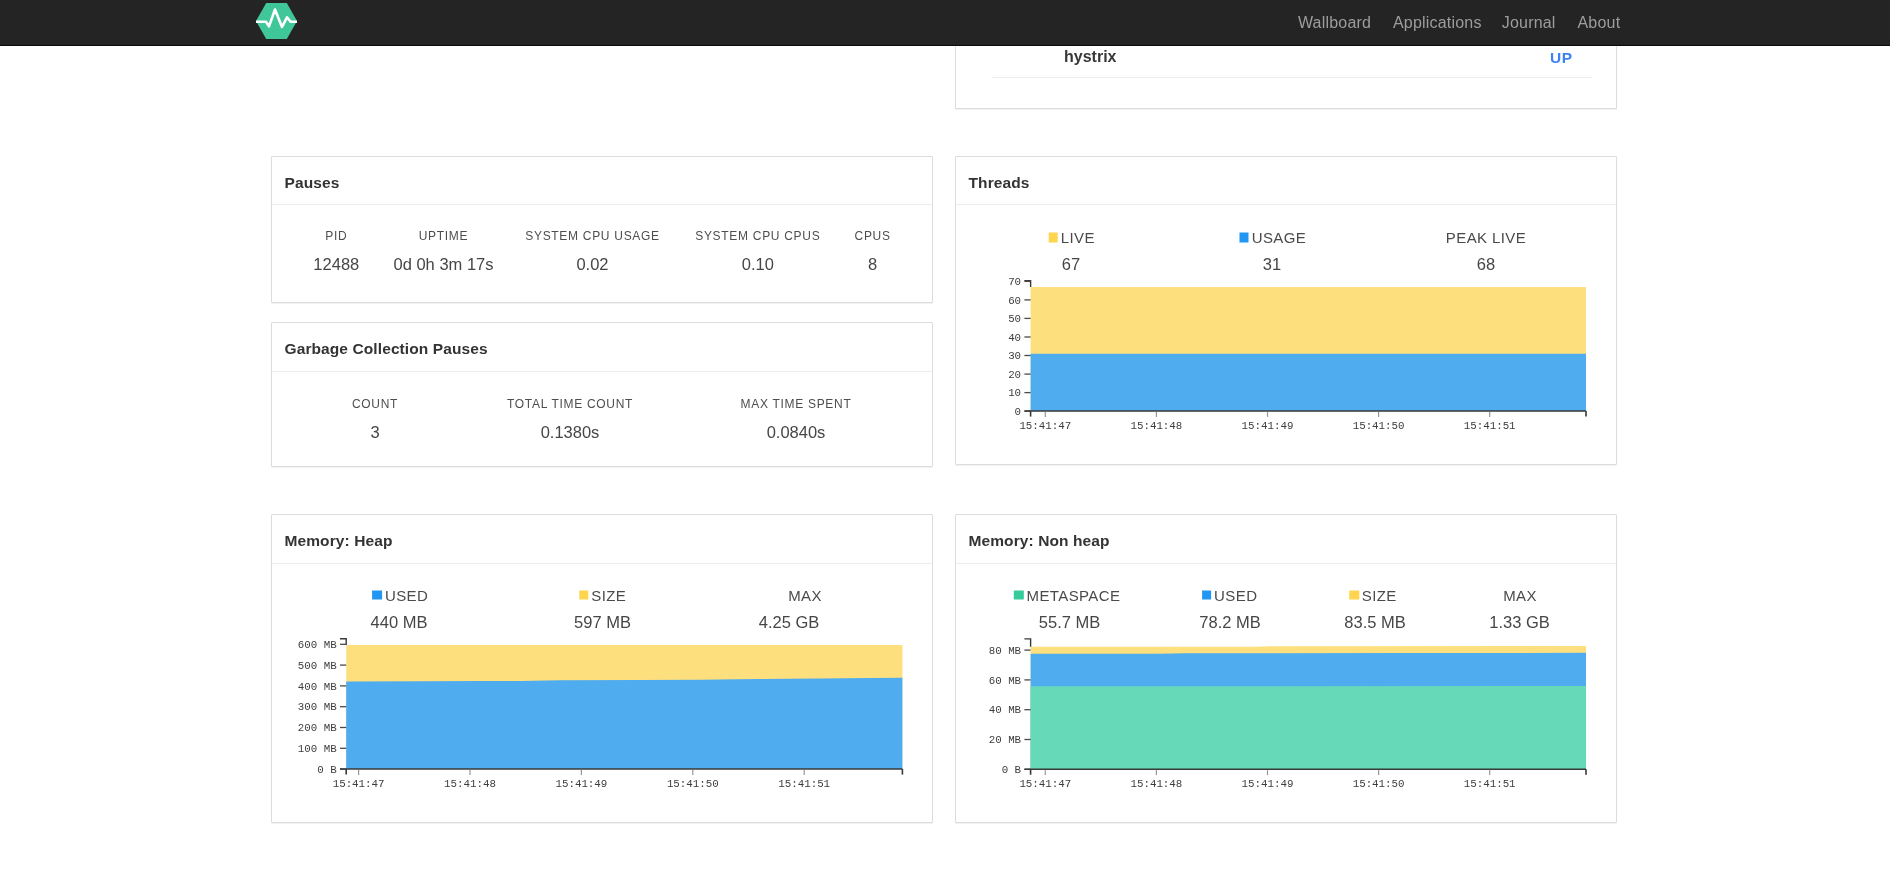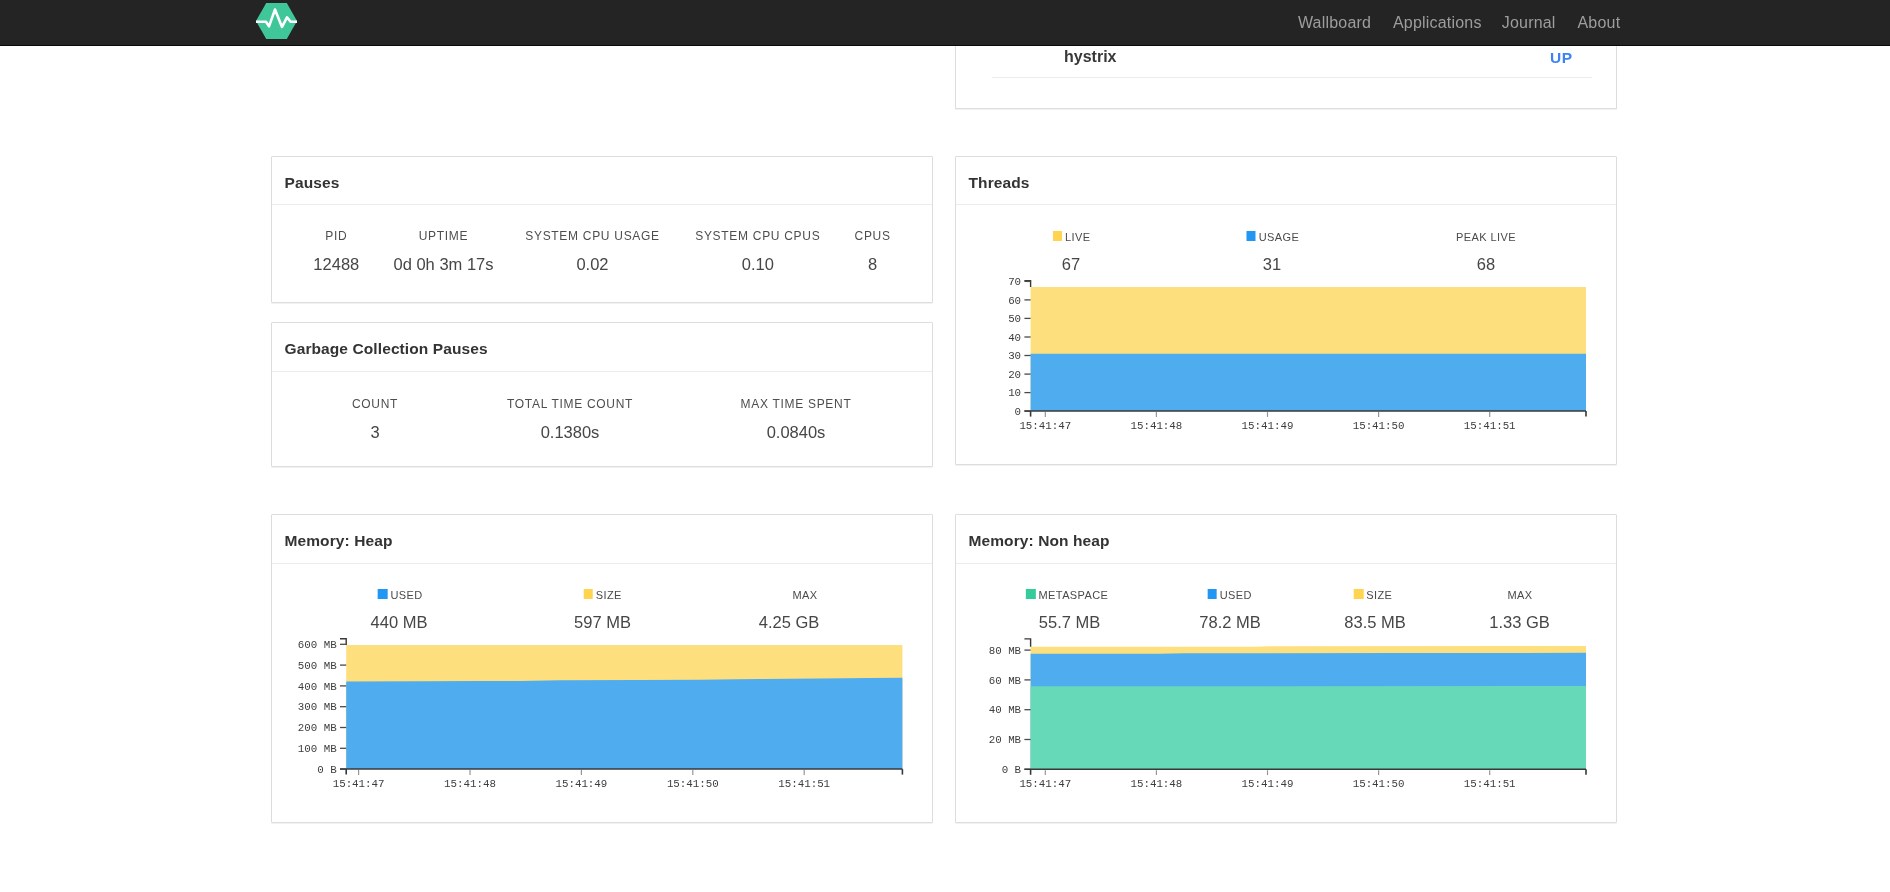--- a/index.html
+++ b/index.html
@@ -4,21 +4,21 @@
 * { margin:0; padding:0; box-sizing:border-box; }
 html,body { width:1890px; height:892px; background:#fff; font-family:"Liberation Sans", sans-serif; position:relative; overflow:hidden; }
 .navbar { position:absolute; left:0; top:0; width:1890px; height:46px; background:#242424; border-bottom:1px solid #090909; z-index:10; }
 .brand { position:absolute; left:304.5px; top:0; height:45px; line-height:45px; font-size:23px; font-weight:bold; color:#fff; letter-spacing:.4px; }
 .nl { position:absolute; top:0; height:45px; line-height:45px; font-size:16px; color:#9d9d9d; transform:translateX(-50%); letter-spacing:.2px; }
 .card { position:absolute; background:#fff; border:1px solid #ddd; border-radius:1px; box-shadow:0 1px 1px rgba(0,0,0,.06); }
 .ttl { position:absolute; transform:translateY(-50%); font-size:15.5px; font-weight:bold; color:#333; letter-spacing:.1px; }
 .hsep { position:absolute; height:1px; background:#ececec; }
 .lbl { position:absolute; transform:translate(-50%,-50%); color:#4e4e4e; letter-spacing:.7px; white-space:nowrap; }
 .val { position:absolute; transform:translate(-50%,-50%); color:#464646; white-space:nowrap; }
-.leg { position:absolute; transform:translate(-50%,-50%); font-size:11px; color:#4a4a4a; letter-spacing:.4px; white-space:nowrap; display:flex; }
+.leg { position:absolute; transform:translate(-50%,-50%); font-size:15px; color:#4a4a4a; letter-spacing:.4px; white-space:nowrap; display:flex; align-items:center; }
 .leg .sq { width:9.5px; height:9.5px; display:inline-block; margin-right:3px; }
 </style></head>
 <body>
 <div class="navbar">
     <svg style="position:absolute;left:255.5px;top:3px" width="41" height="36" viewBox="0 0 41 36">
 <polygon points="0,18 10.2,0 30.8,0 41,18 30.8,36 10.2,36" fill="#3FC79A"></polygon>
 <polyline points="0.5,18.7 10,18.7 13,23.4 19,6.5 26,23.9 31,14.3 34.6,18.7 41,18.7" fill="none" stroke="#fff" stroke-width="2.6" stroke-linecap="round" stroke-linejoin="round"></polyline>
 </svg>
     <div class="nl" style="left:1334.5px">Wallboard</div>
     <div class="nl" style="left:1437.3px">Applications</div>

